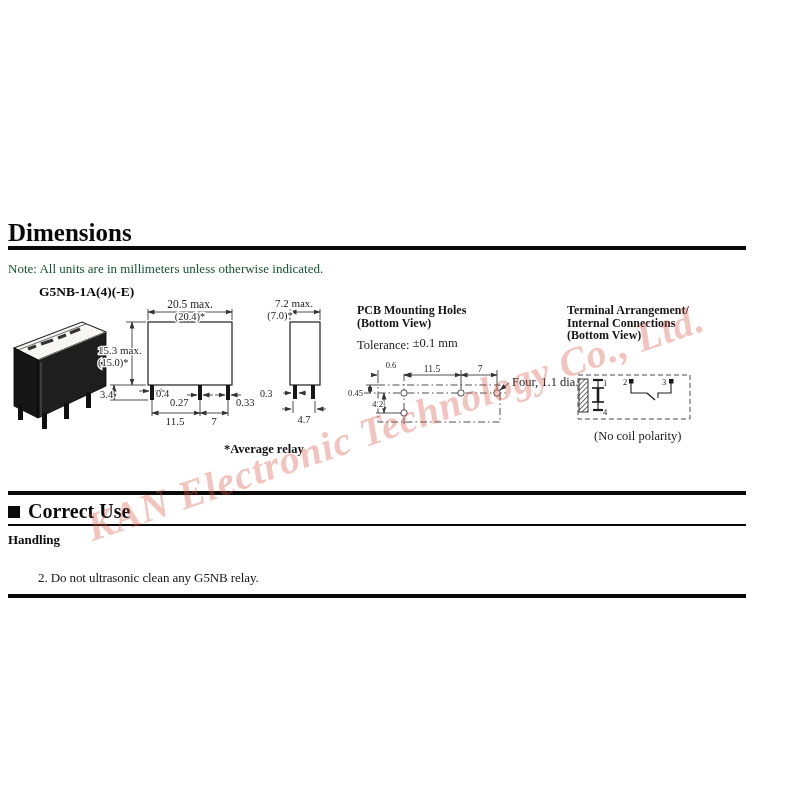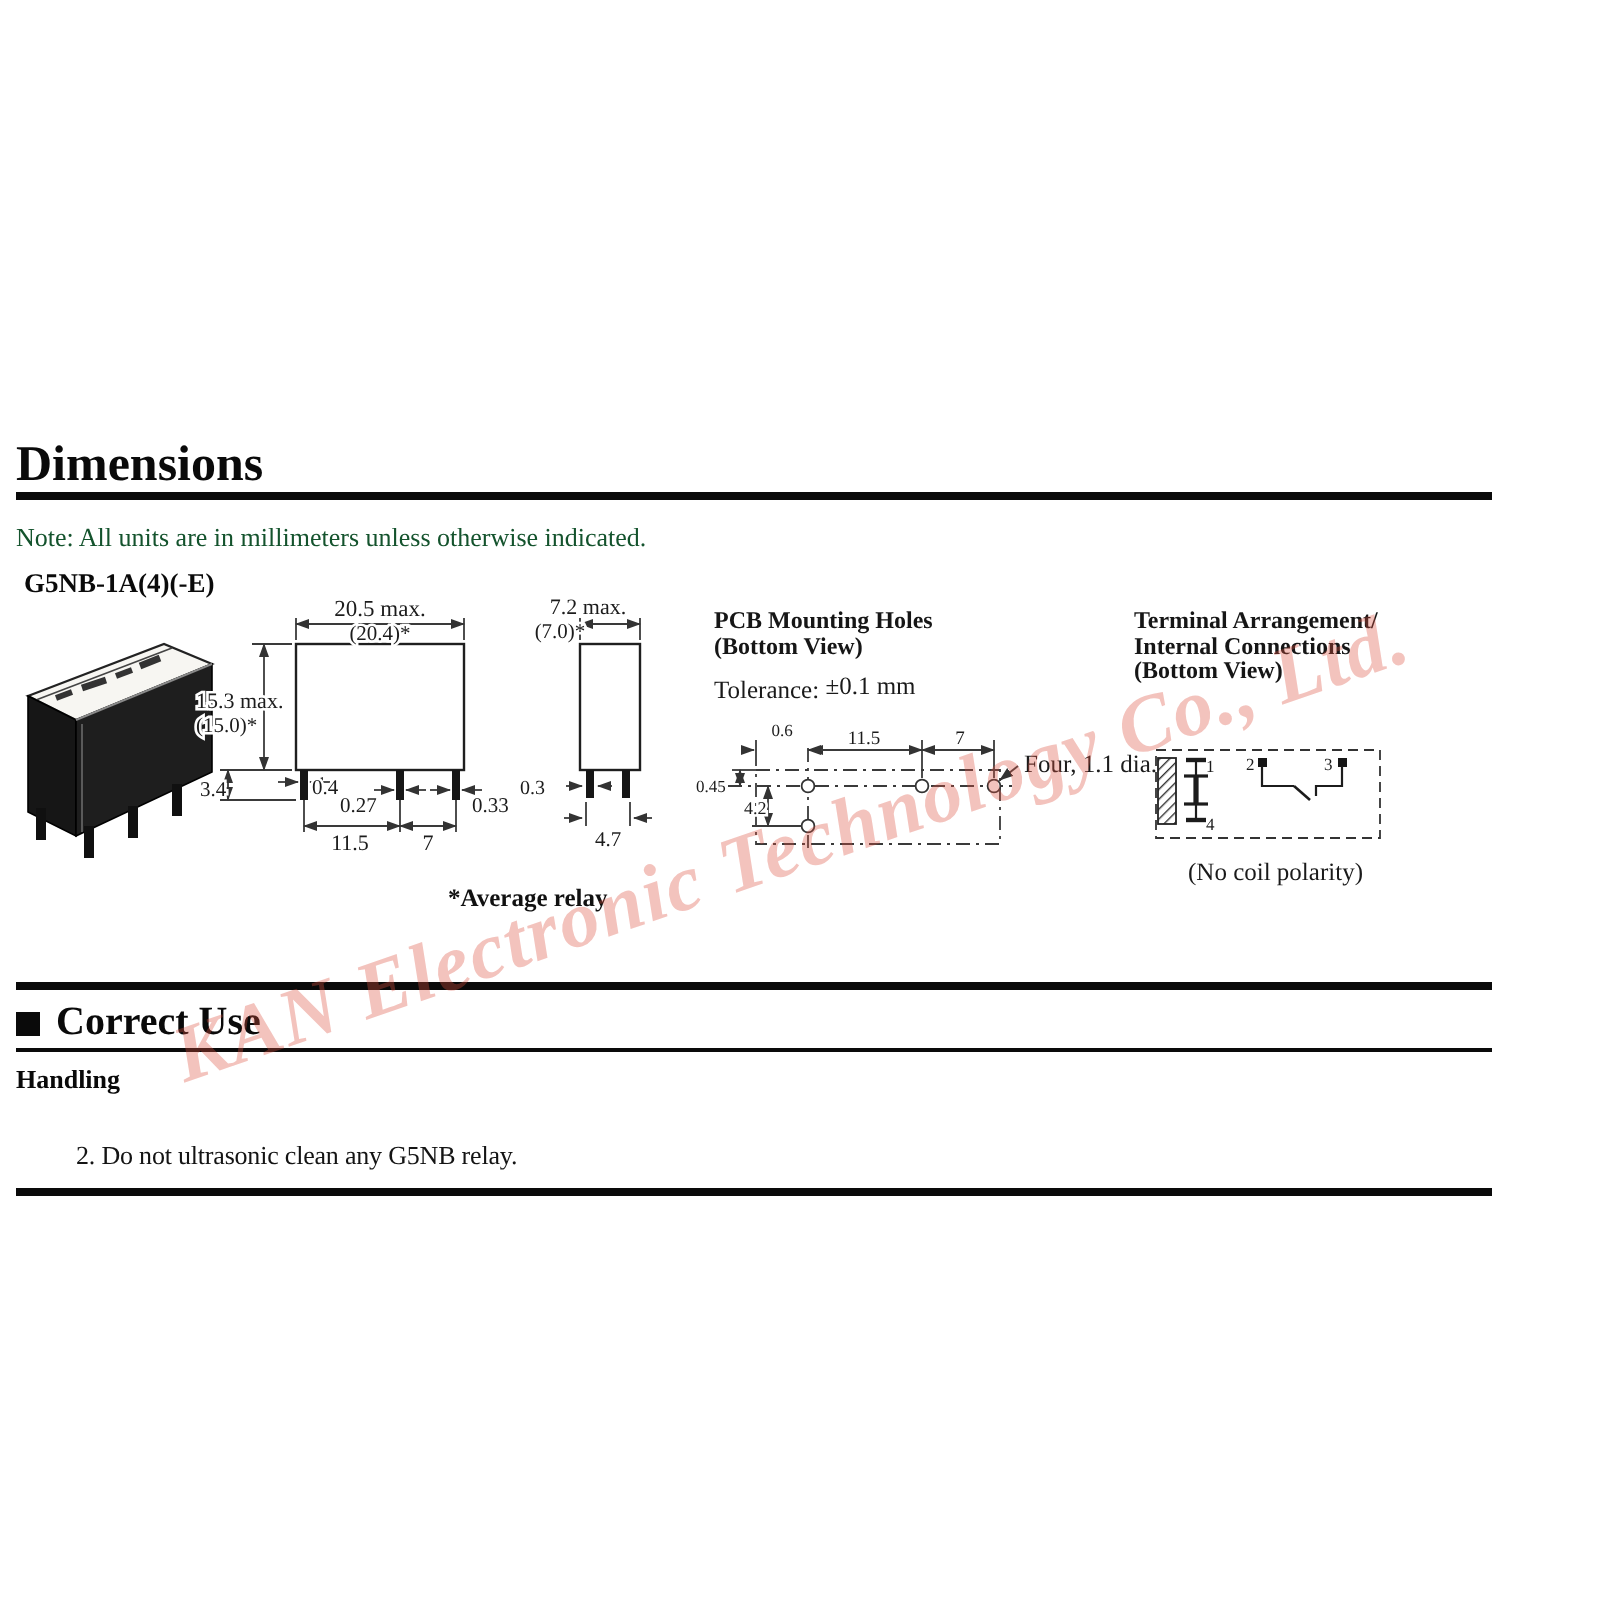--- a/index.html
+++ b/index.html
@@ -2,21 +2,21 @@
 <html><head>
 <meta charset="utf-8">
 <style>
   html,body{margin:0;padding:0;background:#ffffff;}
   .page{position:relative;width:800px;height:800px;background:#fff;overflow:hidden;
         font-family:"Liberation Serif","DejaVu Serif",serif;color:#111;}
   .abs{position:absolute;}
   .sec-title{font-weight:bold;font-size:25px;letter-spacing:0px;color:#0a0a0a;}
   .rule{background:#0a0a0a;}
   .smallnote{font-size:13px;color:#14532d;}
-  .model{font-weight:bold;font-size:13.5px;color:#0a0a0a;}
+  .model{font-weight:bold;font-size:13.5px;color:#0a0a0a;margin-left:27px;}
   .dhead{font-weight:bold;font-size:12px;line-height:12.5px;color:#161616;}
   .dtext{font-size:12.5px;color:#1a1a1a;}
   .bullet-row{display:flex;align-items:center;gap:8px;}
   .sq{width:12px;height:12px;background:#0a0a0a;display:inline-block;}
   .subhead{font-weight:bold;font-size:20px;color:#0a0a0a;}
   .handling{font-weight:bold;font-size:13px;color:#0a0a0a;text-align:right;}
   .notetxt{font-size:13px;white-space:nowrap;color:#141414;letter-spacing:-0.1px;}
   .watermark{font-size:40px;font-weight:bold;font-style:italic;white-space:nowrap;
              opacity:0.34;transform-origin:0 50%;transform:rotate(-19deg);
              pointer-events:none;z-index:6;letter-spacing:1px;}

